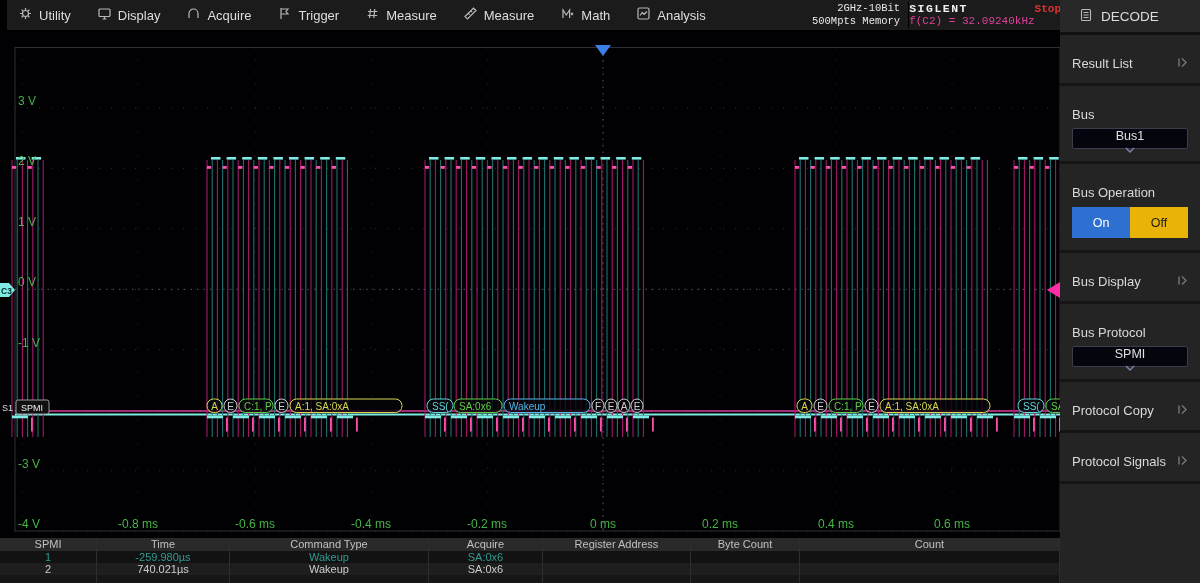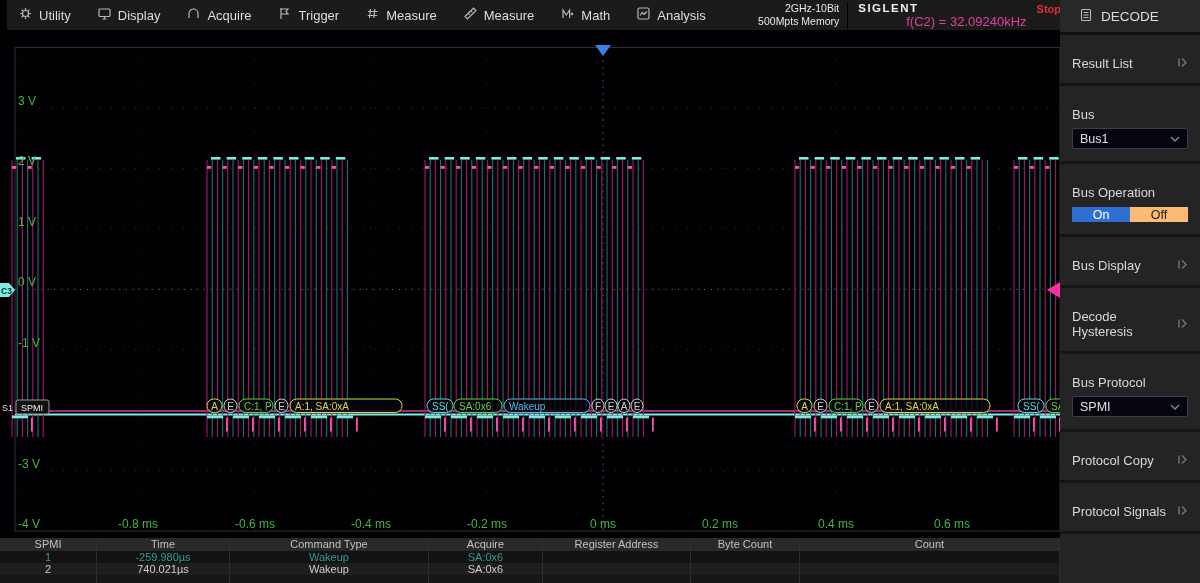--- a/index.html
+++ b/index.html
@@ -9,26 +9,26 @@
 
   
   .topbar { position:absolute; left:7px; top:0; width:1060px; height:32px;
             background:#1b1b1b; border-bottom:2px solid #000;
             display:flex; align-items:center; }
   .menu { display:flex; align-items:center; gap:27px; padding-left:12px; }
   .menu-item { display:flex; align-items:center; gap:7px; color:#dedede;
                font-size:13px; cursor:default; }
   .menu-item svg { stroke:#b8b8b8; fill:none; stroke-width:1.2; }
   .top-right { position:absolute; right:6px; top:0; height:32px;
-               display:flex; align-items:flex-start; gap:10px; padding-top:2px; }
+               display:flex; align-items:flex-start; padding-top:2px;font-family:Liberation Mono, monospace; }
   .acq-block { text-align:right; color:#e8e8e8; font-size:10.5px; line-height:13px;
                border-right:1px solid #000; padding-right:8px; }
   .brand-block { text-align:left; line-height:13px; }
   .brand { color:#f0f0f0; font-size:11.5px; font-weight:bold; letter-spacing:1.5px; }
-  .trig-freq { color:#e0409a; font-size:13px;margin-left:48px; }
+  .trig-freq { color:#e0409a; font-size:11px; }
   .run-state { color:#e03030; font-size:11px; font-weight:bold; padding-top:1px; }
 
   
   .scope-wrap { position:absolute; left:0; top:32px; width:1060px; height:506px;
                 background:#010103; }
   .scope-wrap svg { display:block; }
 
   
   .rtable { position:absolute; left:0; top:538px; width:1060px; height:45px;
             background:#141414; font-size:11px; }
@@ -48,26 +48,26 @@
                   display:flex; align-items:center; gap:9px; padding-left:20px;
                   color:#dcdcdc; font-size:13.5px; }
   .panel-header svg { stroke:#b8b8b8; fill:none; stroke-width:1.1; }
   .section { padding:21px 12px 12px 12px; border-bottom:3px solid #151515;
              color:#d9d9d9; font-size:13px; }
   .row-link { display:flex; align-items:center; justify-content:space-between; }
   .row-link svg { stroke:#777; fill:none; stroke-width:1.4; }
   .dropdown { margin-top:6px; height:21px; background:#05050e;
               border:1px solid #3c3c4c; border-radius:2px;
               display:flex; align-items:center; justify-content:space-between;
-              padding:0 7px; color:#e0e0e0; font-size:12.5px; }
+              padding:0 7px; color:#e0e0e0; font-size:12.5px;flex-direction:column; }
   .dropdown svg { stroke:#7788aa; fill:none; stroke-width:1.4; }
-  .toggle { margin-top:7px; height:15px; display:flex; font-size:12.5px; }
+  .toggle { margin-top:7px; height:31px; display:flex; font-size:12.5px; }
   .toggle .on { flex:1; background:#2e6fd2; color:#fff; display:flex;
                 align-items:center; justify-content:center; }
-  .toggle .off { flex:1; background:#fdba74; color:#1c1c1c; display:flex;
+  .toggle .off { flex:1; background:#eab308; color:#1c1c1c; display:flex;
                  align-items:center; justify-content:center; }
   .panel-fill { flex:1; background:#242424; }
 </style>
 </head>
 <body>
 
 <div class="app">
 
   <div class="topbar">
     <div class="menu">
@@ -556,27 +556,20 @@
     </div>
 
     <div class="section row-link">
       <span>Bus Display</span>
       <span><svg width="11" height="11" viewBox="0 0 11 11">
             <path d="M2 1.5v8"></path>
             <path d="M5 1.5l4 4-4 4"></path>
           </svg></span>
     </div>
 
-    <div class="section row-link">
-      <span>Decode Hysteresis</span>
-      <span><svg width="11" height="11" viewBox="0 0 11 11">
-            <path d="M2 1.5v8"></path>
-            <path d="M5 1.5l4 4-4 4"></path>
-          </svg></span>
-    </div>
 
     <div class="section">
       <div>Bus Protocol</div>
       <div class="dropdown">
         <span>SPMI</span>
         <span><svg width="10" height="7" viewBox="0 0 10 7">
               <path d="M1 1l4 4 4-4"></path>
             </svg></span>
       </div>
     </div>

